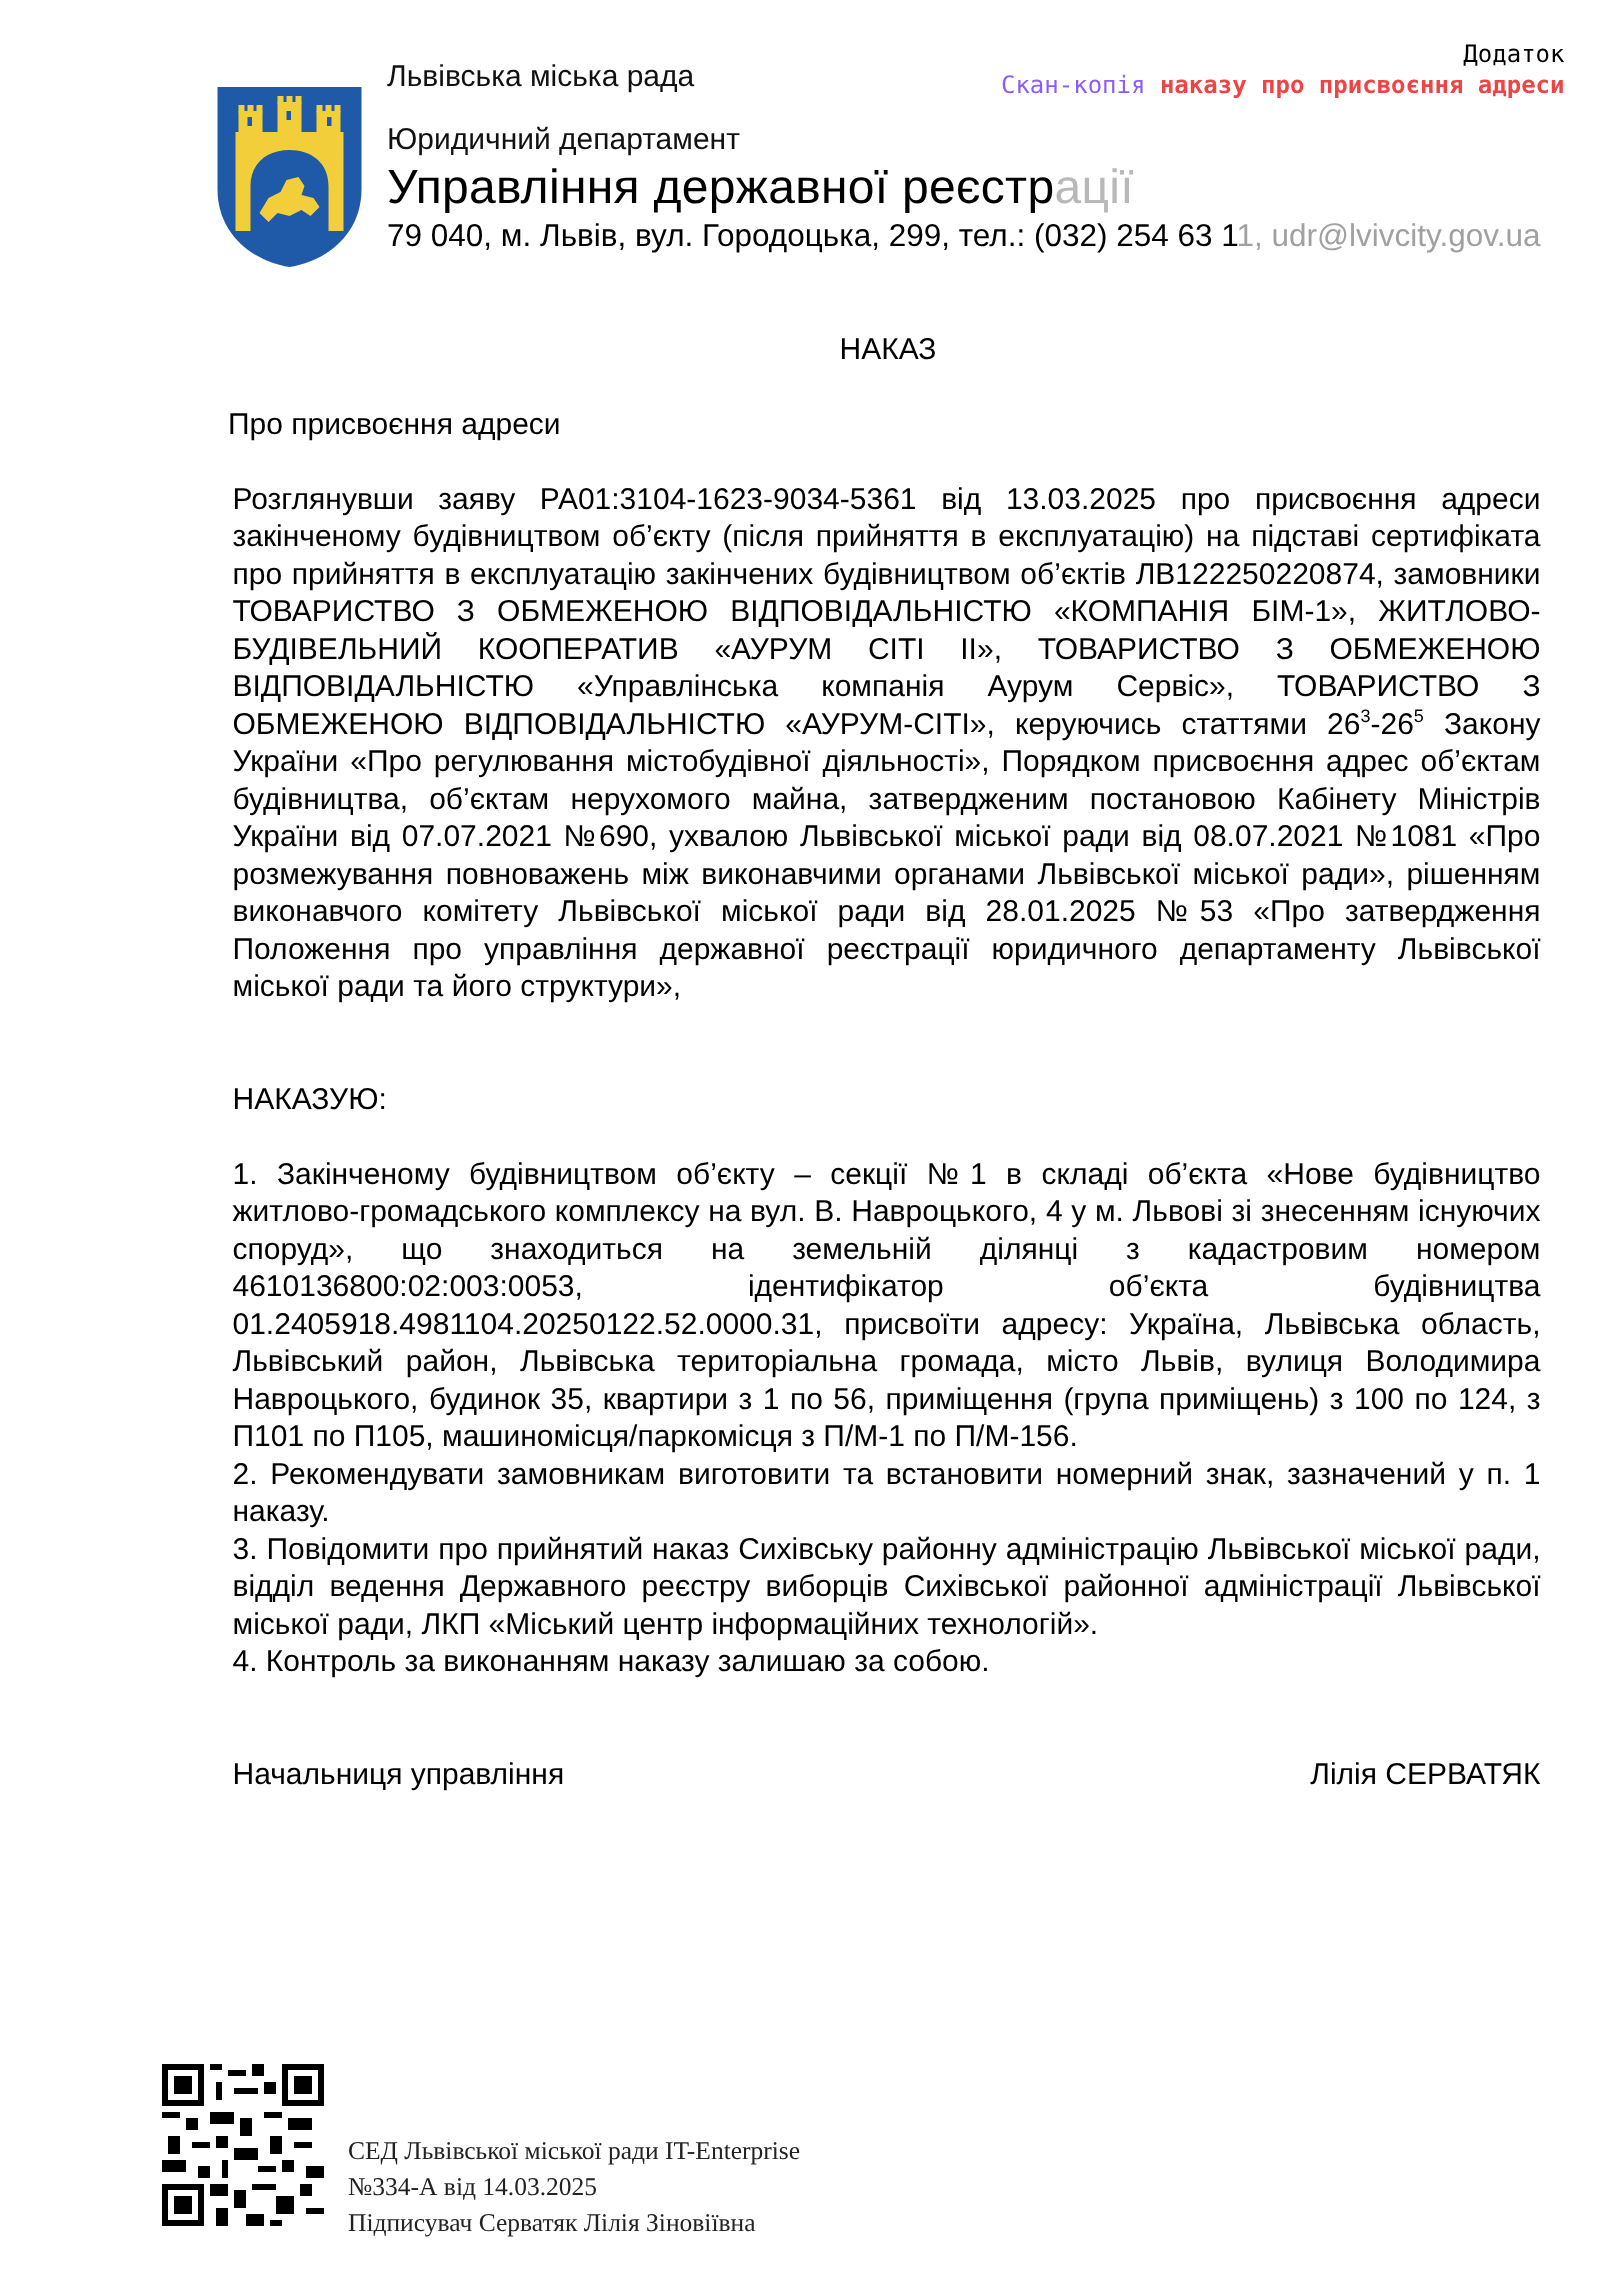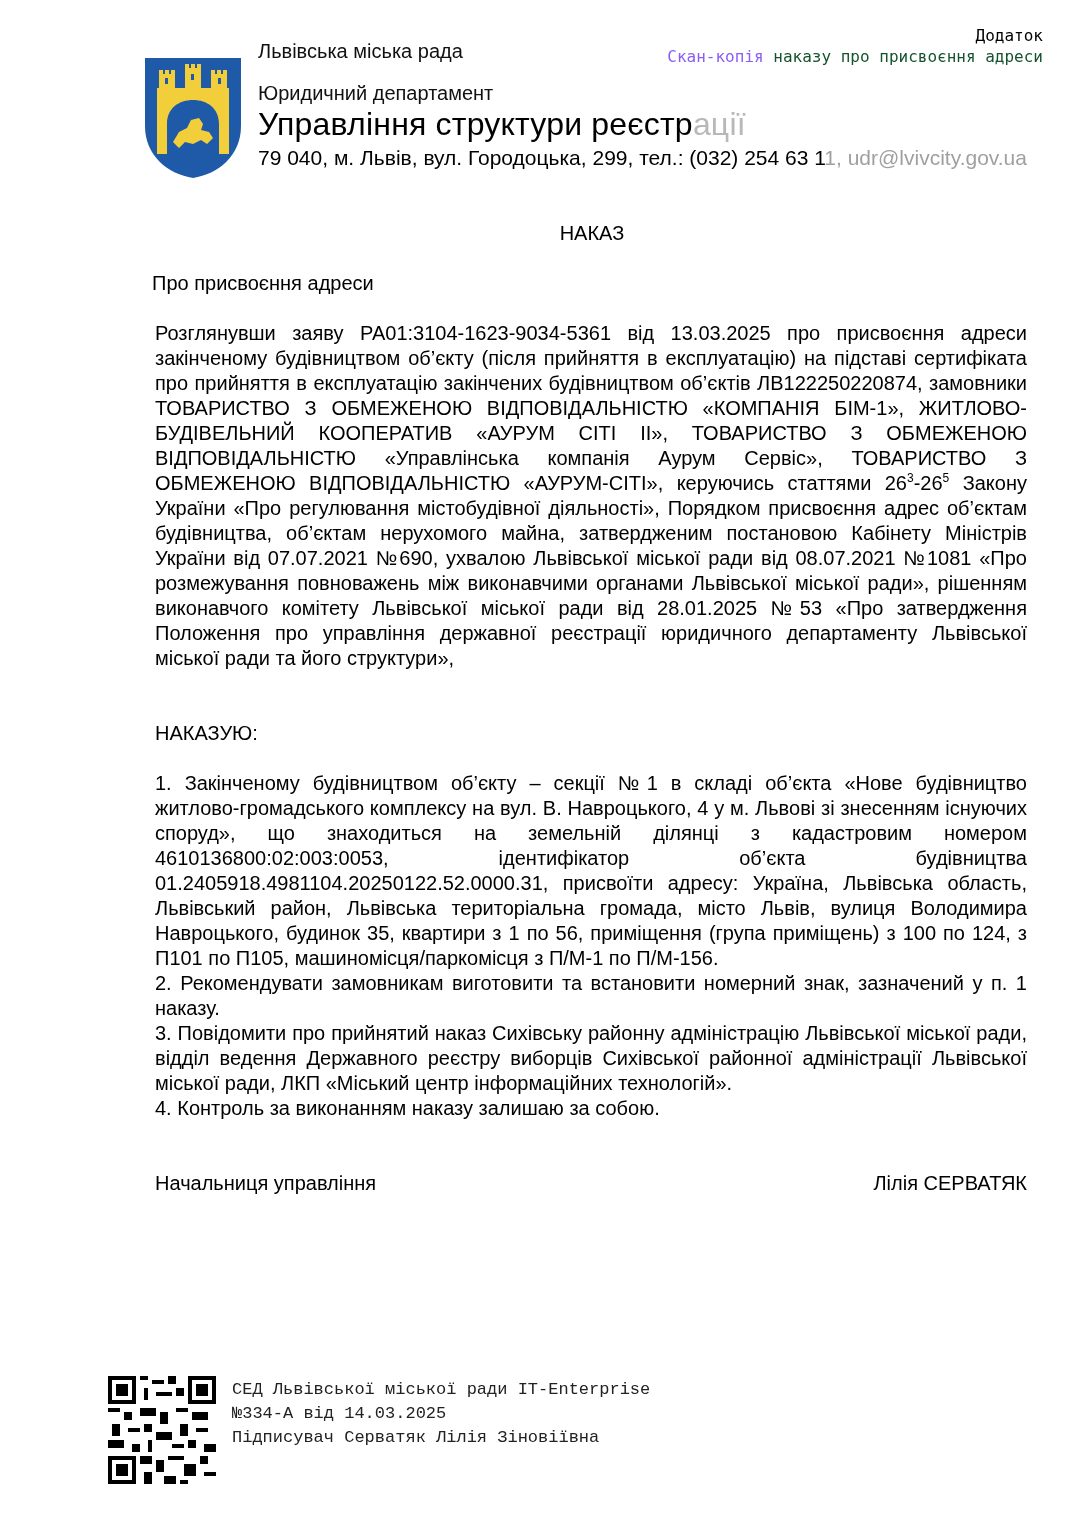--- a/index.html
+++ b/index.html
@@ -2,39 +2,39 @@
 <html><head>
 <meta charset="utf-8">
 <style>
   html, body { margin: 0; padding: 0; background: #ffffff; }
   body { width: 1080px; height: 1528px; position: relative; overflow: hidden; color: #000; font-family: "Liberation Sans", sans-serif; }
   .abs { position: absolute; }
   .mono { font-family: "DejaVu Sans Mono", monospace; }
   .addendum { right: 37px; top: 26px; font-size: 16px; text-align: left; }
   .scan-note { right: 37px; top: 47px; font-size: 16px; text-align: right; white-space: nowrap; }
   .scan-note .dark { color: #8b5cf6; }
-  .scan-note .light { color: #14532d; }
+  .scan-note .light { color: #ef4444; font-weight: bold; }
   .logo { left: 143px; top: 56px; width: 100px; height: 124px; }
   .org { left: 258px; font-size: 20px; color: #111; }
   .org1 { top: 40px; }
   .org2 { top: 82px; }
   .dept { left: 258px; top: 106px; font-size: 32px; letter-spacing: 0.2px; white-space: nowrap; }
   .dept .fade { color: #b8b8b8; }
   .contact { left: 258px; top: 146px; font-size: 21px; white-space: nowrap; }
   .contact .fade { color: #a0a0a0; }
   .title { left: 0; width: 1184px; top: 222px; text-align: center; font-size: 20px; }
   .subject { left: 152px; top: 272px; font-size: 20px; }
   .body-text { left: 155px; width: 872px; font-size: 20px; line-height: 25px; text-align: justify; }
   .para1 { top: 321px; }
   .ordered { top: 721px; }
   .items { top: 771px; }
   .items p { margin: 0; }
   .sig-row { left: 155px; width: 872px; top: 1172px; font-size: 20px; display: flex; justify-content: space-between; }
   .qr { left: 108px; top: 1376px; width: 108px; height: 108px; }
-  .sed { left: 232px; top: 1378px; font-family: Liberation Mono, monospace; font-size: 17px; line-height: 24px; color: #222; }
+  .sed { left: 232px; top: 1422px; font-family: Liberation Serif, serif; font-size: 17px; line-height: 24px; color: #222; }
   sup { font-size: 12px; line-height: 0; }
 </style>
 </head>
 <body>
 
 <div class="abs addendum mono">Додаток</div>
 <div class="abs scan-note mono"><span class="dark">Скан-копія </span><span class="light">наказу про присвоєння адреси</span></div>
 
 <div class="abs logo">
   <svg width="100" height="124" viewBox="0 0 100 124">
@@ -58,21 +58,21 @@
     <g fill="#1f5aa8">
         <rect x="22" y="22" width="3" height="6"></rect>
         <rect x="48" y="18" width="3" height="6"></rect>
         <rect x="75" y="22" width="3" height="6"></rect>
       </g>
   </svg>
 </div>
 
 <div class="abs org org1">Львівська міська рада</div>
 <div class="abs org org2">Юридичний департамент</div>
-<div class="abs dept"><span>Управління структури реєстр</span><span class="fade">ації</span></div>
+<div class="abs dept"><span>Управління державної реєстр</span><span class="fade">ації</span></div>
 <div class="abs contact"><span>79 040, м. Львів, вул. Городоцька, 299, тел.: (032) 254 63 1</span><span class="fade">1, udr@lvivcity.gov.ua</span></div>
 
 <div class="abs title">НАКАЗ</div>
 <div class="abs subject">Про присвоєння адреси</div>
 
 <div class="abs body-text para1"><span>Розглянувши заяву РА01:3104-1623-9034-5361 від 13.03.2025 про присвоєння адреси закінченому будівництвом об’єкту (після прийняття в експлуатацію) на підставі сертифіката про прийняття в експлуатацію закінчених будівництвом об’єктів ЛВ122250220874, замовники ТОВАРИСТВО З ОБМЕЖЕНОЮ ВІДПОВІДАЛЬНІСТЮ «КОМПАНІЯ БІМ-1», ЖИТЛОВО-БУДІВЕЛЬНИЙ КООПЕРАТИВ «АУРУМ СІТІ ІІ», ТОВАРИСТВО З ОБМЕЖЕНОЮ ВІДПОВІДАЛЬНІСТЮ «Управлінська компанія Аурум Сервіс», ТОВАРИСТВО З ОБМЕЖЕНОЮ ВІДПОВІДАЛЬНІСТЮ «АУРУМ-СІТІ», керуючись статтями 26</span><sup>3</sup><span>-26</span><sup>5</sup><span> Закону України «Про регулювання містобудівної діяльності», Порядком присвоєння адрес об’єктам будівництва, об’єктам нерухомого майна, затвердженим постановою Кабінету Міністрів України від 07.07.2021 №690, ухвалою Львівської міської ради від 08.07.2021 №1081 «Про розмежування повноважень між виконавчими органами Львівської міської ради», рішенням виконавчого комітету Львівської міської ради від 28.01.2025 №53 «Про затвердження Положення про управління державної реєстрації юридичного департаменту Львівської міської ради та його структури»,</span></div>
 
 <div class="abs body-text ordered">НАКАЗУЮ:</div>
 
 <div class="abs body-text items">

